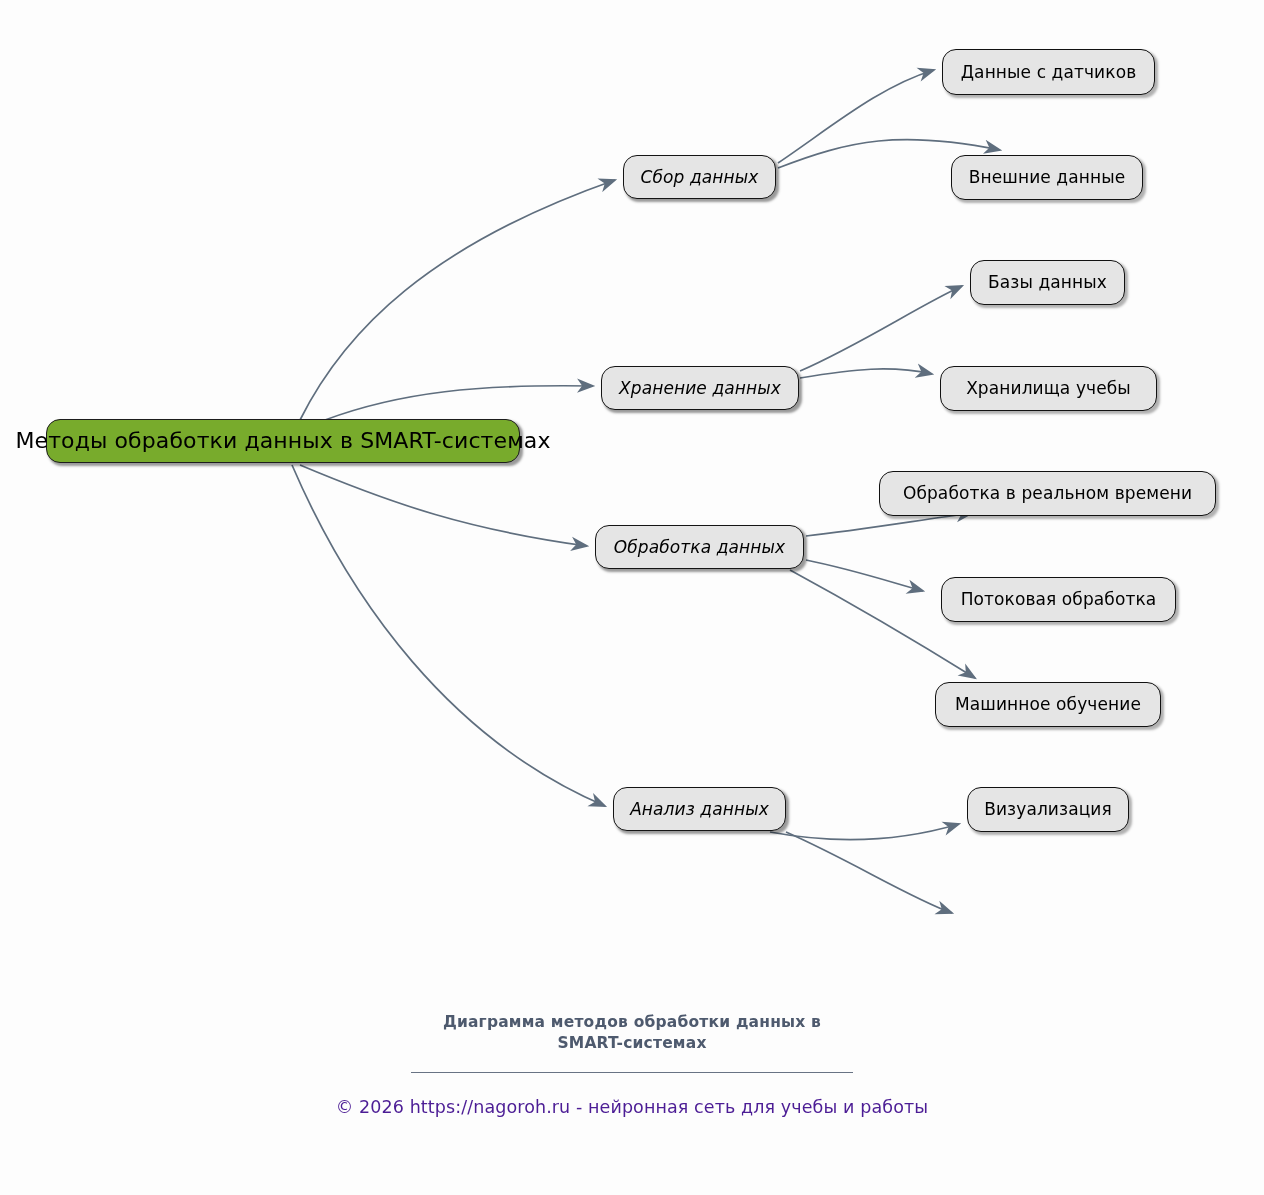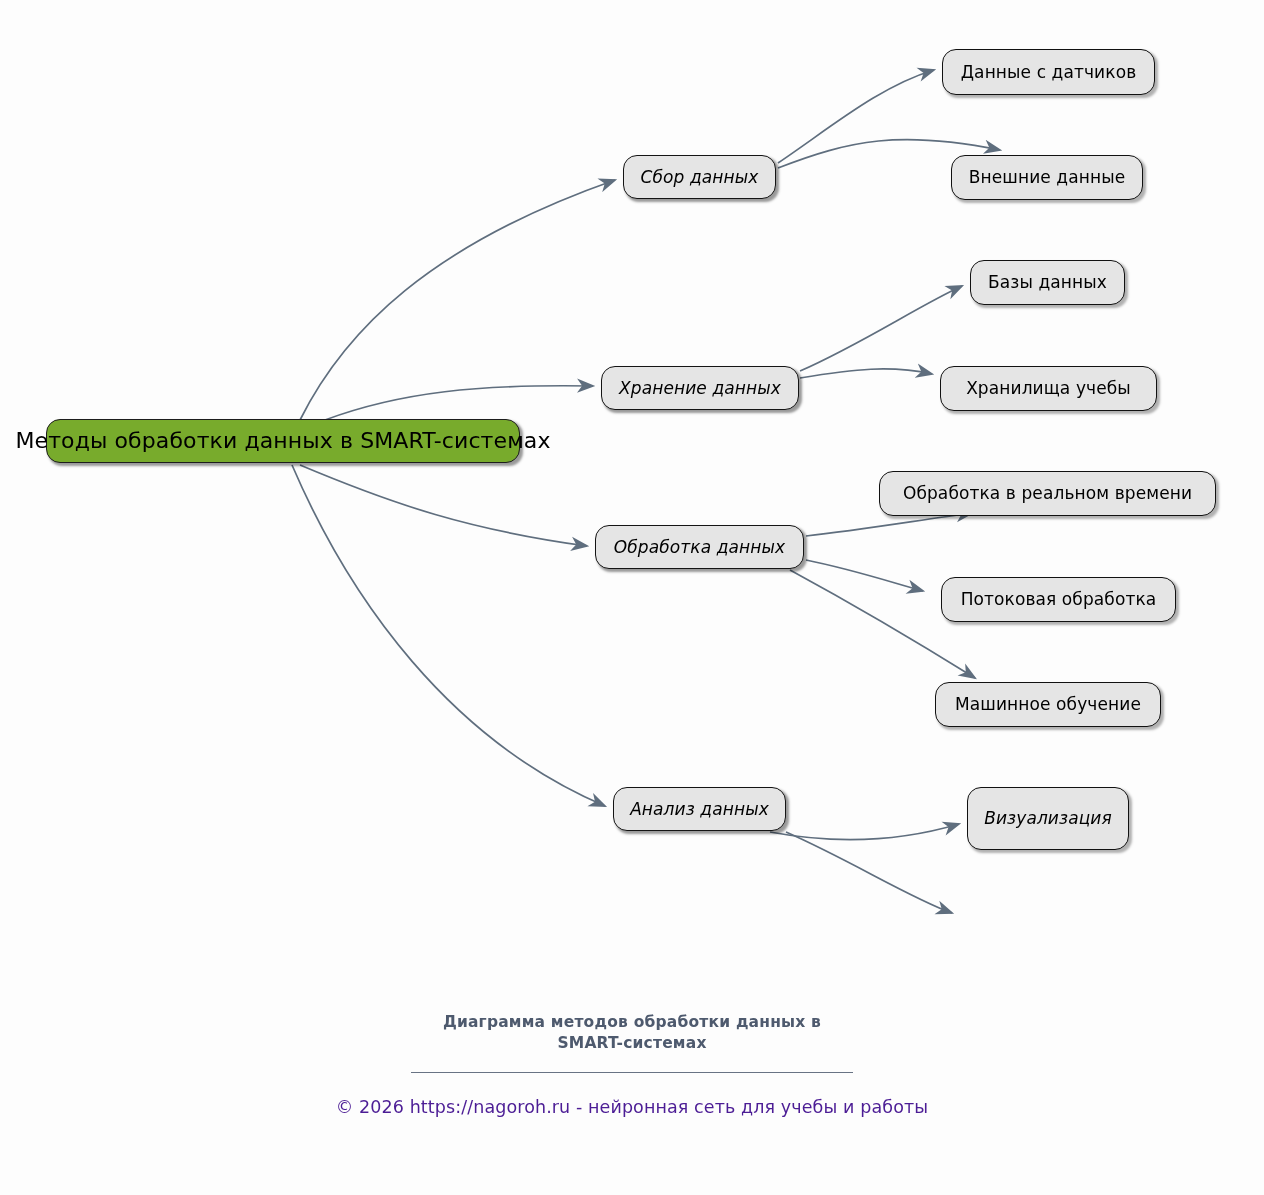--- a/index.html
+++ b/index.html
@@ -161,21 +161,21 @@
   </div>
 
   <div class="node leaf" style="left:894px; top:577px; width:235px; height:45px;margin-left:47px;">
     <span>Потоковая обработка</span>
   </div>
 
   <div class="node leaf" style="left:935px; top:682px; width:226px; height:45px;">
     <span>Машинное обучение</span>
   </div>
 
-  <div class="node leaf" style="left:967px; top:787px; width:162px; height:63px;font-style:italic;">
+  <div class="node leaf" style="left:967px; top:787px; width:162px; height:45px;">
     <span>Визуализация</span>
   </div>
 
 
   <div id="footer">
     <div id="caption">
       <div>Диаграмма методов обработки данных в</div>
       <div>SMART-системах</div>
     </div>
     <div id="divider"></div>

